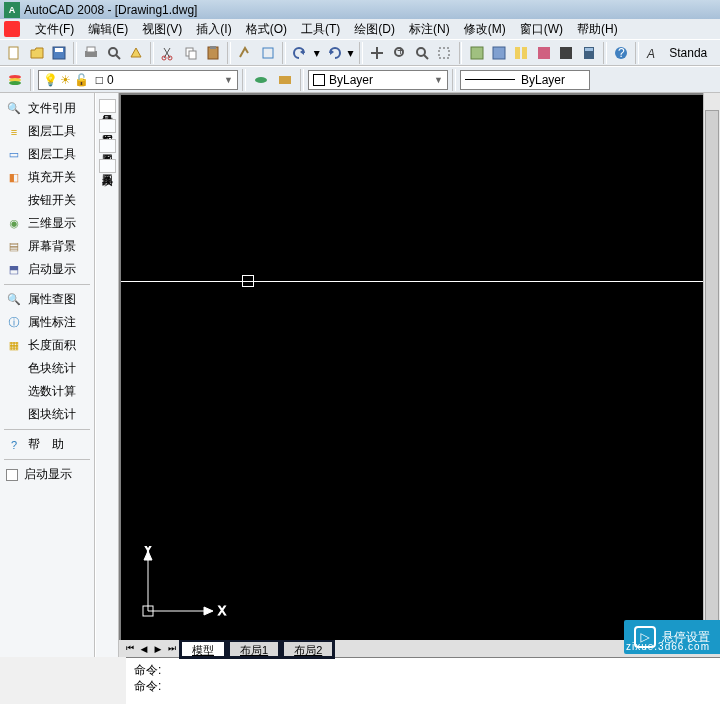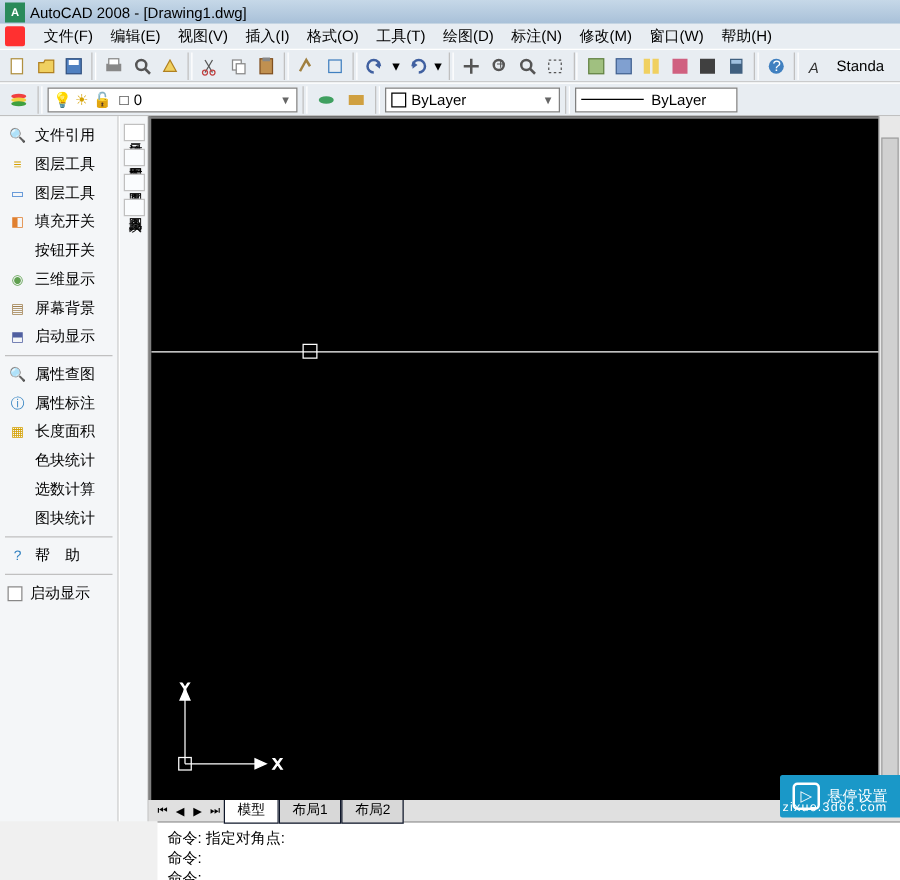--- a/index.html
+++ b/index.html
@@ -28,21 +28,21 @@
 .canvaswrap { flex: 1; display: flex; flex-direction: column; }
 .canvas { flex: 1; background: #000; position: relative; overflow: hidden; border-top: 2px solid #808080; border-left: 2px solid #808080; }
 .crosshair-h { position: absolute; left: 0; right: 0; top: 186px; height: 1px; background: #fff; }
 .pickbox { position: absolute; left: 121px; top: 180px; width: 12px; height: 12px; border: 1px solid #fff; }
 .ucs { position: absolute; left: 12px; bottom: 14px; color: #fff; font-size: 12px; }
 .ucs svg { stroke: #fff; fill: none; }
 .scrollbar-v { width: 17px; background: #e8e8e8; border-left: 1px solid #c0c0c0; position: relative; }
 .scrollbar-v .thumb { position: absolute; left: 1px; right: 1px; top: 17px; bottom: 17px; background: #d0d0d0; border: 1px solid #a0a0a0; }
 .tabbar { height: 17px; background: #e0e0e0; display: flex; align-items: center; padding-left: 4px; }
 .navbtn { width: 14px; height: 14px; font-size: 9px; display: inline-flex; align-items: center; justify-content: center; cursor: pointer; }
-.tab { padding: 0 10px; height: 20px; line-height: 17px; background: #d8d8d8; border: 1px solid #0f172a; cursor: pointer; font-size: 11px; }
+.tab { padding: 0 10px; height: 20px; line-height: 17px; background: #d8d8d8; border: 3px solid #0f172a; cursor: pointer; font-size: 11px; text-decoration: underline; }
 .tab.active { background: #fff; }
 .cmdline { background: #fff; border-top: 1px solid #808080; padding: 4px 8px; font-family: SimSun; font-size: 13px; margin-left: 126px; height: 48px; }
 .cmdline .line { line-height: 16px; }
 .watermark { position: absolute; right: 0; bottom: 50px; background: #1a98c8; color: #fff; padding: 6px 10px; display: flex; align-items: center; gap: 6px; font-size: 16px; border-top-left-radius: 2px; border-bottom-left-radius: 2px; }
 .watermark .wicon { width: 22px; height: 22px; border: 2px solid #fff; border-radius: 4px; display: inline-flex; align-items: center; justify-content: center; }
 .watermark .sub { font-size: 10px; position: absolute; right: 10px; bottom: 2px; letter-spacing: 1px; }
 .linetype-combo { width: 140px; }
 .standards { width: 55px; padding-left: 4px; }
 svg { display: block; }
 </style>
@@ -375,21 +375,20 @@
       <span class="navbtn">▶</span>
       <span class="navbtn">⏭</span>
       <span class="tab active">模型</span>
       <span class="tab">布局1</span>
       <span class="tab">布局2</span>
     </div>
   </div>
 </div>
 
 <div class="cmdline">
-  <div class="line">命令:  指定对角点:</div>
   <div class="line">命令:</div>
   <div class="line">命令:</div>
 </div>
 
 <div class="watermark">
   <span class="wicon">▷</span>
   <span>悬停设置</span>
   <span class="sub">zixue.3d66.com</span>
 </div>
 

